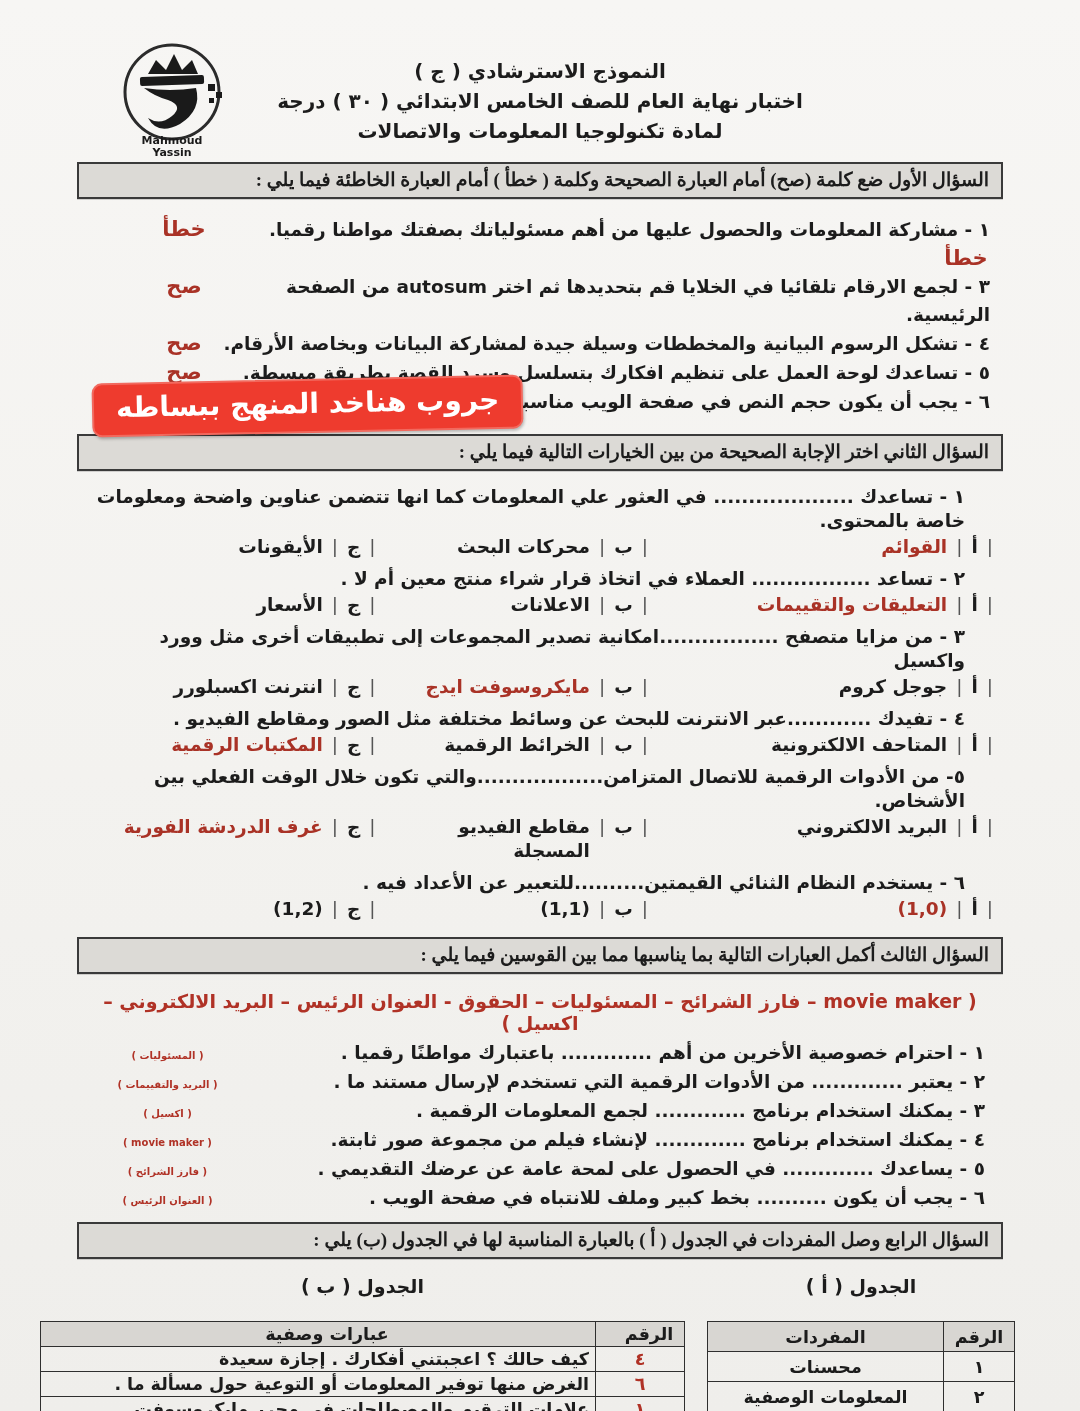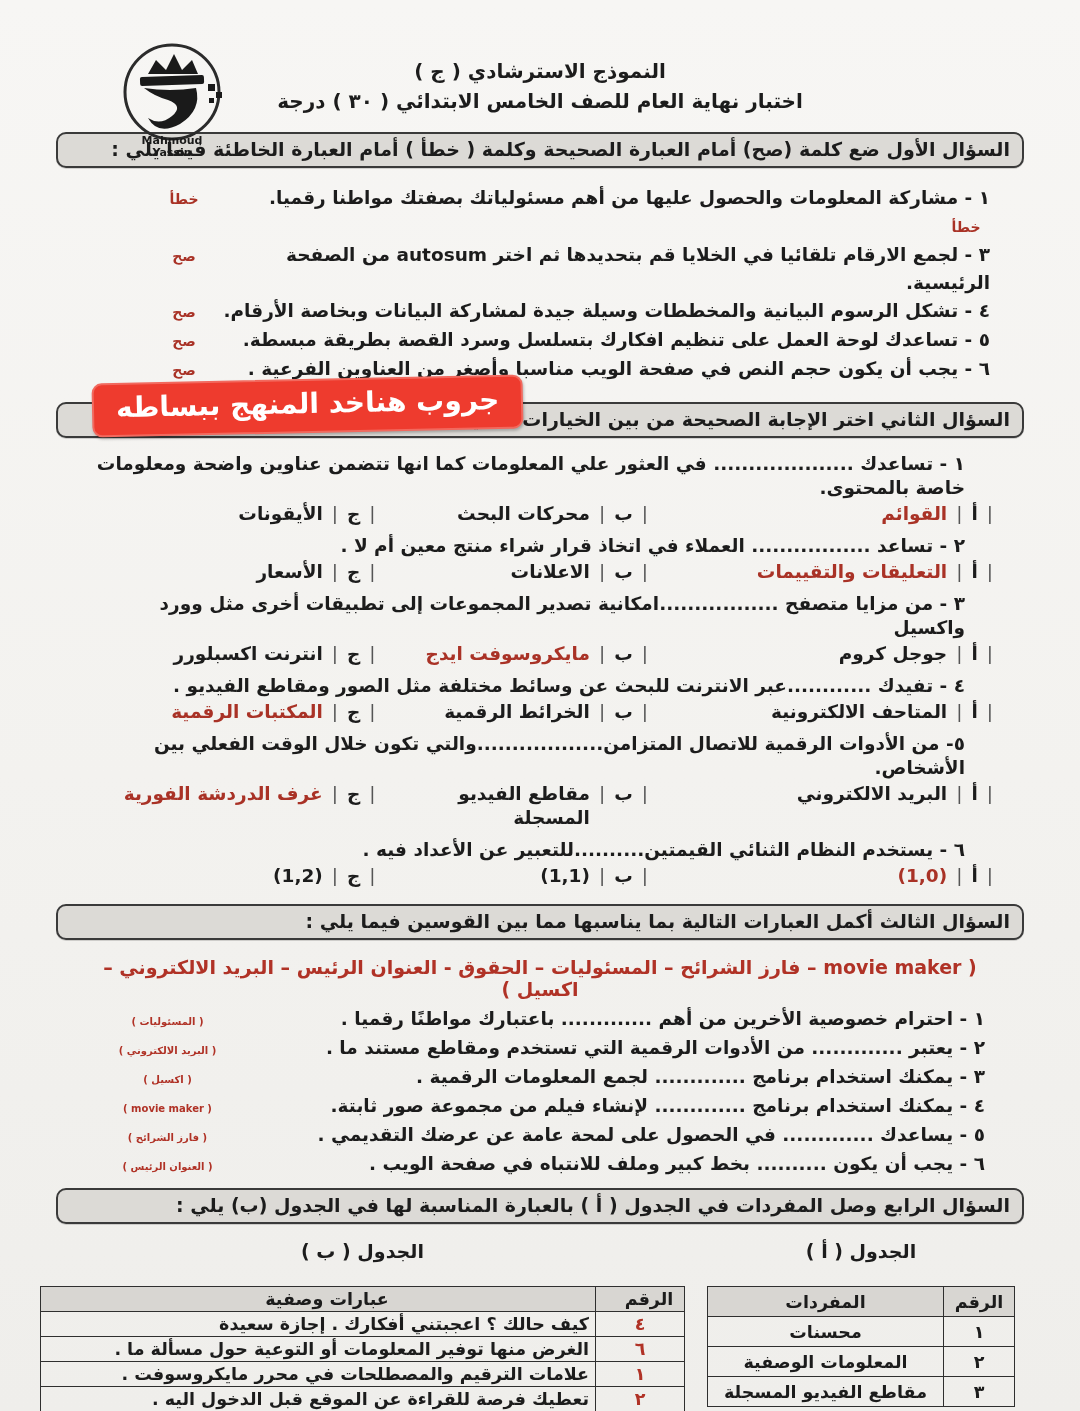--- a/index.html
+++ b/index.html
@@ -13,37 +13,38 @@
     font-weight:bold;
     color:#1c1c1c;
     overflow:hidden;
   }
   
   .header{padding-top:56px;text-align:center;}
   .title-line{font-size:20px;line-height:30px;}
   .logo{position:absolute;top:40px;left:110px;width:140px;height:120px;}
   
   .sec-bar{
-    margin:0 56px;
+    margin:0 77px;
     background:#dcdad6;
     border:2px solid #3a3a3a;
-    border-radius:10px;
+    border-radius:0;
     padding:4px 12px 6px;
     font-size:19px;
     box-shadow:0 1px 0 rgba(0,0,0,.15);
+    font-family:Liberation Serif, serif;
   }
   .sec-bar.m1{margin-top:16px;}
   .sec-bar.m2{margin-top:18px;position:relative;}
   .sec-bar.m3{margin-top:16px;}
   .sec-bar.m4{margin-top:8px;}
   .red{color:#a93226;}
   
   .q1-list{margin-top:16px;}
   .q1-row{display:flex;justify-content:space-between;align-items:baseline;margin:0 90px 0 160px;font-size:18.5px;line-height:28px;}
-  .q1-row .answer{color:#a93226;min-width:48px;text-align:center;font-size:14px;}
+  .q1-row .answer{color:#a93226;min-width:48px;text-align:center;font-size:21px;}
   
   .stamp{
     position:absolute;top:379px;left:92px;z-index:5;
     background:#ee3b2e;border:2px solid #f2695e;border-radius:10px;
     color:#fff;font-size:28px;line-height:1;
     padding:9px 22px 13px;
     transform:rotate(-1.2deg);
     box-shadow:1px 2px 3px rgba(0,0,0,.25);
   }
   
@@ -90,20 +91,21 @@
       <rect x="106" y="52" width="6" height="6" fill="#1a1a1a"></rect>
       <rect x="99" y="58" width="5" height="5" fill="#1a1a1a"></rect>
       <text x="62" y="104" text-anchor="middle" font-size="11" font-weight="bold" fill="#1a1a1a">Mahmoud</text>
       <text x="62" y="116" text-anchor="middle" font-size="11" font-weight="bold" fill="#1a1a1a">Yassin</text>
     </svg>
   </div>
 
   <div class="header">
     <div class="title-line">النموذج الاسترشادي ( ج )</div>
     <div class="title-line">اختبار نهاية العام للصف الخامس الابتدائي ( ٣٠ ) درجة</div>
+    <div class="title-line">لمادة تكنولوجيا المعلومات والاتصالات</div>
   </div>
 
   <div class="sec-bar m1">السؤال الأول ضع كلمة (صح) أمام العبارة الصحيحة وكلمة ( خطأ ) أمام العبارة الخاطئة فيما يلي :</div>
   <div class="q1-list">
 
       <div class="q1-row">
         <div class="stmt"><span>١ -</span> <span>مشاركة المعلومات والحصول عليها من أهم مسئولياتك بصفتك مواطنا رقميا.</span></div>
         <div class="answer">خطأ</div>
       </div>
 
@@ -310,22 +312,22 @@
   <div class="sec-bar m3">السؤال الثالث أكمل العبارات التالية بما يناسبها مما بين القوسين فيما يلي :</div>
   <div class="word-bank">( movie maker – فارز الشرائح – المسئوليات – الحقوق - العنوان الرئيس – البريد الالكتروني – اكسيل )</div>
   <div class="q3-list">
 
       <div class="q3-row">
         <div class="stmt"><span>١ -</span> <span>احترام خصوصية الأخرين من أهم ............. باعتبارك مواطنًا رقميا .</span></div>
         <div class="answer">( المسئوليات )</div>
       </div>
 
       <div class="q3-row">
-        <div class="stmt"><span>٢ -</span> <span>يعتبر ............. من الأدوات الرقمية التي تستخدم ومقاطع مستند ما .</span></div>
-        <div class="answer">( البريد الالكتروني )</div>
+        <div class="stmt"><span>٢ -</span> <span>يعتبر ............. من الأدوات الرقمية التي تستخدم لإرسال مستند ما .</span></div>
+        <div class="answer">( البريد والتقييمات )</div>
       </div>
 
       <div class="q3-row">
         <div class="stmt"><span>٣ -</span> <span>يمكنك استخدام برنامج ............. لجمع المعلومات الرقمية .</span></div>
         <div class="answer">( اكسيل )</div>
       </div>
 
       <div class="q3-row">
         <div class="stmt"><span>٤ -</span> <span>يمكنك استخدام برنامج ............. لإنشاء فيلم من مجموعة صور ثابتة.</span></div>
         <div class="answer">( movie maker )</div>

